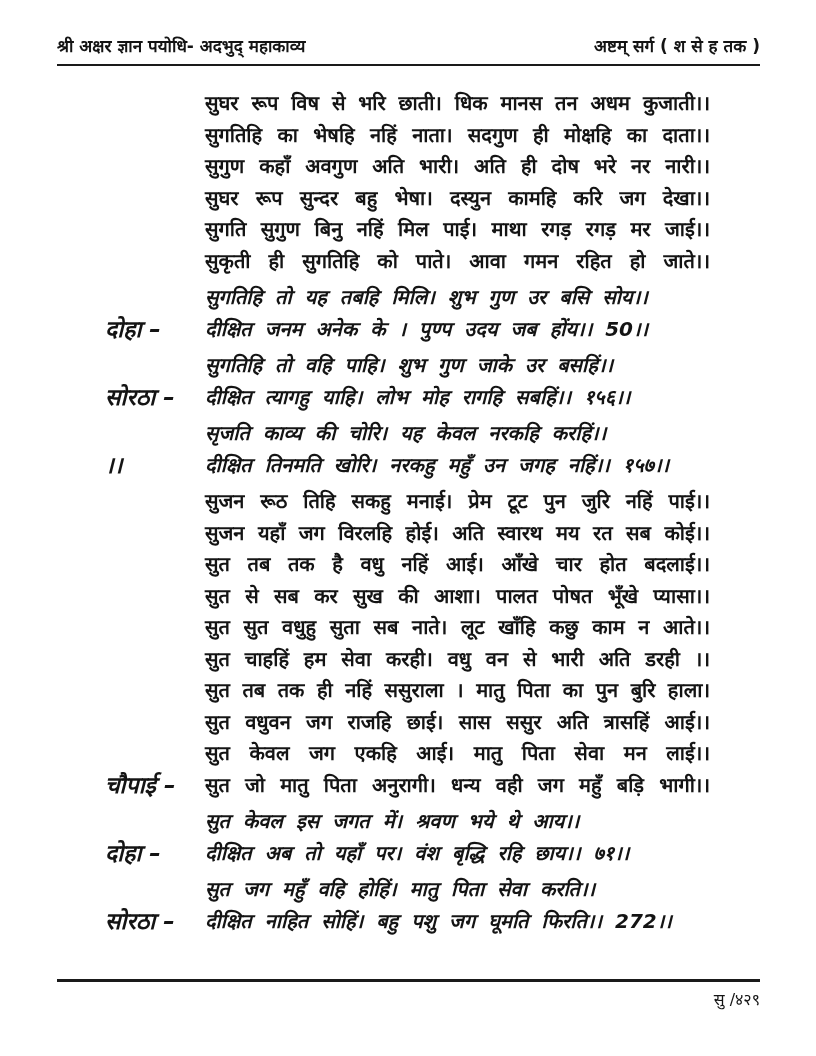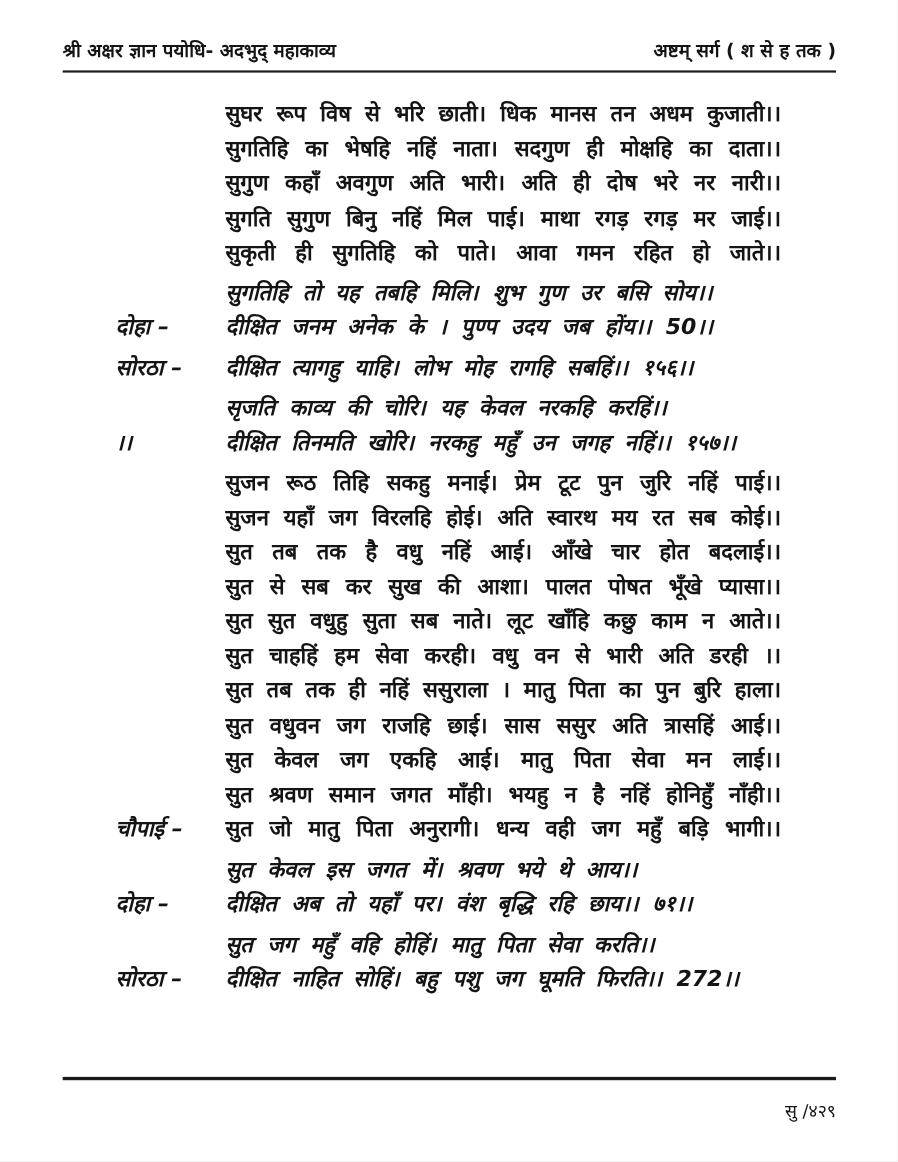--- a/index.html
+++ b/index.html
@@ -18,31 +18,31 @@
     display: flex; justify-content: space-between; align-items: baseline;
     font-size: 17px; font-weight: bold; white-space: nowrap;
   }
   .header-rule { height: 0; border-top: 2px solid #1a1a1a; margin-top: 7px; }
 
   .page-body { position: absolute; left: 105px; right: 106px; top: 88px; }
   .verse-section { display: flex; align-items: flex-end; margin-top: 5px; }
   .verse-section:first-child { margin-top: 0; }
   .section-label {
     flex: 0 0 100px; min-width: 0;
-    font-size: 20px; font-weight: bold; font-style: italic;
+    font-size: 23px; font-weight: bold; font-style: italic;
     line-height: 31.5px; white-space: nowrap;
   }
   .section-lines { flex: 1 1 auto; min-width: 0; }
   .verse-line { font-size: 20px; font-weight: bold; line-height: 31.5px; }
   .verse-section.chaupai .verse-line { text-align: justify; text-align-last: justify; }
   .verse-section.doha .verse-line { font-style: italic; word-spacing: 6px; }
 
   .page-footer { position: absolute; left: 57px; right: 56px; top: 979px; }
   .footer-rule { height: 0; border-top: 3px solid #1a1a1a; }
-  .page-number { text-align: right; font-size: 16px; margin-top: 16px; }
+  .page-number { text-align: right; font-size: 16px; margin-top: 6px; }
 </style>
 </head>
 <body>
 
 <div class="page">
 
   <header class="page-header">
     <div class="header-row">
       <span>श्री अक्षर ज्ञान पयोधि- अदभुद् महाकाव्य</span>
       <span>अष्टम् सर्ग ( श से ह तक )</span>
@@ -50,34 +50,36 @@
     <div class="header-rule"></div>
   </header>
 
   <main class="page-body" id="sections">
       <section class="verse-section chaupai">
         <div class="section-label"></div>
         <div class="section-lines">
           <div class="verse-line">सुघर रूप विष से भरि छाती। धिक मानस तन अधम कुजाती।।</div>
           <div class="verse-line">सुगतिहि का भेषहि नहिं नाता। सदगुण ही मोक्षहि का दाता।।</div>
           <div class="verse-line">सुगुण कहाँ अवगुण अति भारी। अति ही दोष भरे नर नारी।।</div>
+          <div class="verse-line">सुघर रूप सुन्दर बहु भेषा। दस्युन कामहि करि जग देखा।।</div>
           <div class="verse-line">सुगति सुगुण बिनु नहिं मिल पाई। माथा रगड़ रगड़ मर जाई।।</div>
           <div class="verse-line">सुकृती ही सुगतिहि को पाते। आवा गमन रहित हो जाते।।</div>
         </div>
       </section>
       <section class="verse-section doha">
         <div class="section-label">दोहा –</div>
         <div class="section-lines">
           <div class="verse-line">सुगतिहि तो यह तबहि मिलि। शुभ गुण उर बसि सोय।।</div>
           <div class="verse-line">दीक्षित जनम अनेक के । पुण्प उदय जब होंय।। 50।।</div>
         </div>
       </section>
       <section class="verse-section doha">
         <div class="section-label">सोरठा –</div>
         <div class="section-lines">
+          <div class="verse-line">सुगतिहि तो वहि पाहि। शुभ गुण जाके उर बसहिं।।</div>
           <div class="verse-line">दीक्षित त्यागहु याहि। लोभ मोह रागहि सबहिं।। १५६।।</div>
         </div>
       </section>
       <section class="verse-section doha">
         <div class="section-label">।।</div>
         <div class="section-lines">
           <div class="verse-line">सृजति काव्य की चोरि। यह केवल नरकहि करहिं।।</div>
           <div class="verse-line">दीक्षित तिनमति खोरि। नरकहु महुँ उन जगह नहिं।। १५७।।</div>
         </div>
       </section>
@@ -86,21 +88,20 @@
         <div class="section-lines">
           <div class="verse-line">सुजन रूठ तिहि सकहु मनाई। प्रेम टूट पुन जुरि नहिं पाई।।</div>
           <div class="verse-line">सुजन यहाँ जग विरलहि होई। अति स्वारथ मय रत सब कोई।।</div>
           <div class="verse-line">सुत तब तक है वधु नहिं आई। आँखे चार होत बदलाई।।</div>
           <div class="verse-line">सुत से सब कर सुख की आशा। पालत पोषत भूँखे प्यासा।।</div>
           <div class="verse-line">सुत सुत वधुहु सुता सब नाते। लूट खाँहि कछु काम न आते।।</div>
           <div class="verse-line">सुत चाहहिं हम सेवा करही। वधु वन से भारी अति डरही ।।</div>
           <div class="verse-line">सुत तब तक ही नहिं ससुराला । मातु पिता का पुन बुरि हाला।</div>
           <div class="verse-line">सुत वधुवन जग राजहि छाई। सास ससुर अति त्रासहिं आई।।</div>
           <div class="verse-line">सुत केवल जग एकहि आई। मातु पिता सेवा मन लाई।।</div>
-          <div class="verse-line">सुत श्रवण समान जगत माँही। भयहु न है नहिं होनिहुँ नाँही।।</div>
           <div class="verse-line">सुत जो मातु पिता अनुरागी। धन्य वही जग महुँ बड़ि भागी।।</div>
         </div>
       </section>
       <section class="verse-section doha">
         <div class="section-label">दोहा –</div>
         <div class="section-lines">
           <div class="verse-line">सुत केवल इस जगत में। श्रवण भये थे आय।।</div>
           <div class="verse-line">दीक्षित अब तो यहाँ पर। वंश बृद्धि रहि छाय।। ७१।।</div>
         </div>
       </section>

